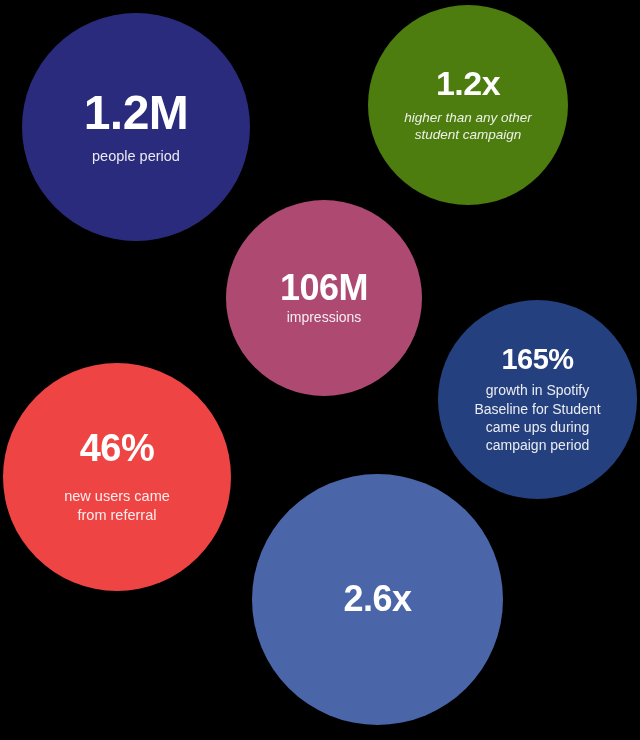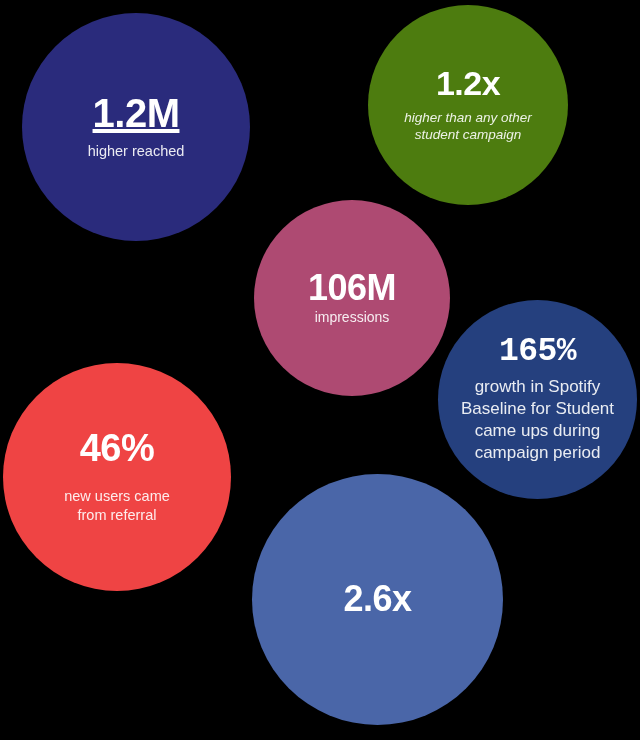--- a/index.html
+++ b/index.html
@@ -46,46 +46,46 @@
     line-height: 1.30;
     max-width: 86%;
   }
 
   
   
   #bubble-people-reached {
     left: 22px;  top: 13px;  width: 228px; height: 228px;
     background: #2A2B7C;
   }
-  #bubble-people-reached .bubble-value { font-size: 40px; text-decoration: underline; }
+  #bubble-people-reached .bubble-value { font-size: 48px; }
   #bubble-people-reached .bubble-label { font-size: 14.5px; margin-top: 9px; }
 
   
   #bubble-higher-than-other {
     left: 368px; top: 5px;   width: 200px; height: 200px;
     background: #EE9FA2;
   }
   #bubble-higher-than-other .bubble-value { font-size: 34px; }
   #bubble-higher-than-other .bubble-label { font-size: 13.5px; margin-top: 8px; max-width: 80%; font-style: italic; }
 
   
   #bubble-impressions {
-    left: 254px; top: 200px; width: 196px; height: 196px;
+    left: 226px; top: 200px; width: 196px; height: 196px;
     background: #AE4A72;
   }
   #bubble-impressions .bubble-value { font-size: 36px; }
   #bubble-impressions .bubble-label { font-size: 14px; margin-top: 2px; }
 
   
   #bubble-premium-growth {
     left: 438px; top: 300px; width: 199px; height: 199px;
     background: #25407E;
   }
-  #bubble-premium-growth .bubble-value { font-size: 33px; font-family: Liberation Mono, monospace; }
-  #bubble-premium-growth .bubble-label { font-size: 17px; margin-top: 7px; max-width: 82%; }
+  #bubble-premium-growth .bubble-value { font-size: 29px; }
+  #bubble-premium-growth .bubble-label { font-size: 14px; margin-top: 7px; max-width: 82%; }
 
   
   #bubble-referral-users {
     left: 3px;   top: 363px; width: 228px; height: 228px;
     background: #5C4E99;
   }
   #bubble-referral-users .bubble-value { font-size: 38px; }
   #bubble-referral-users .bubble-label { font-size: 14.5px; margin-top: 7px; }
 
   
@@ -96,21 +96,21 @@
   #bubble-baseline-uplift .bubble-value { font-size: 36px; }
   #bubble-baseline-uplift .bubble-label { font-size: 14.5px; margin-top: 9px; max-width: 84%; }
 </style>
 </head>
 <body style="background: rgb(0, 0, 0);">
 
 <div id="infographic" style="background: rgb(0, 0, 0);">
 
   <div class="bubble" id="bubble-people-reached" style="background: rgb(42, 43, 124);">
     <div class="bubble-value">1.2M</div>
-    <div class="bubble-label">higher reached</div>
+    <div class="bubble-label">people period</div>
   </div>
 
   <div class="bubble" id="bubble-higher-than-other" style="background: #4d7c0f;">
     <div class="bubble-value">1.2x</div>
     <div class="bubble-label">
       <span>higher than any other</span><br>
       <span>student campaign</span>
     </div>
   </div>
 

